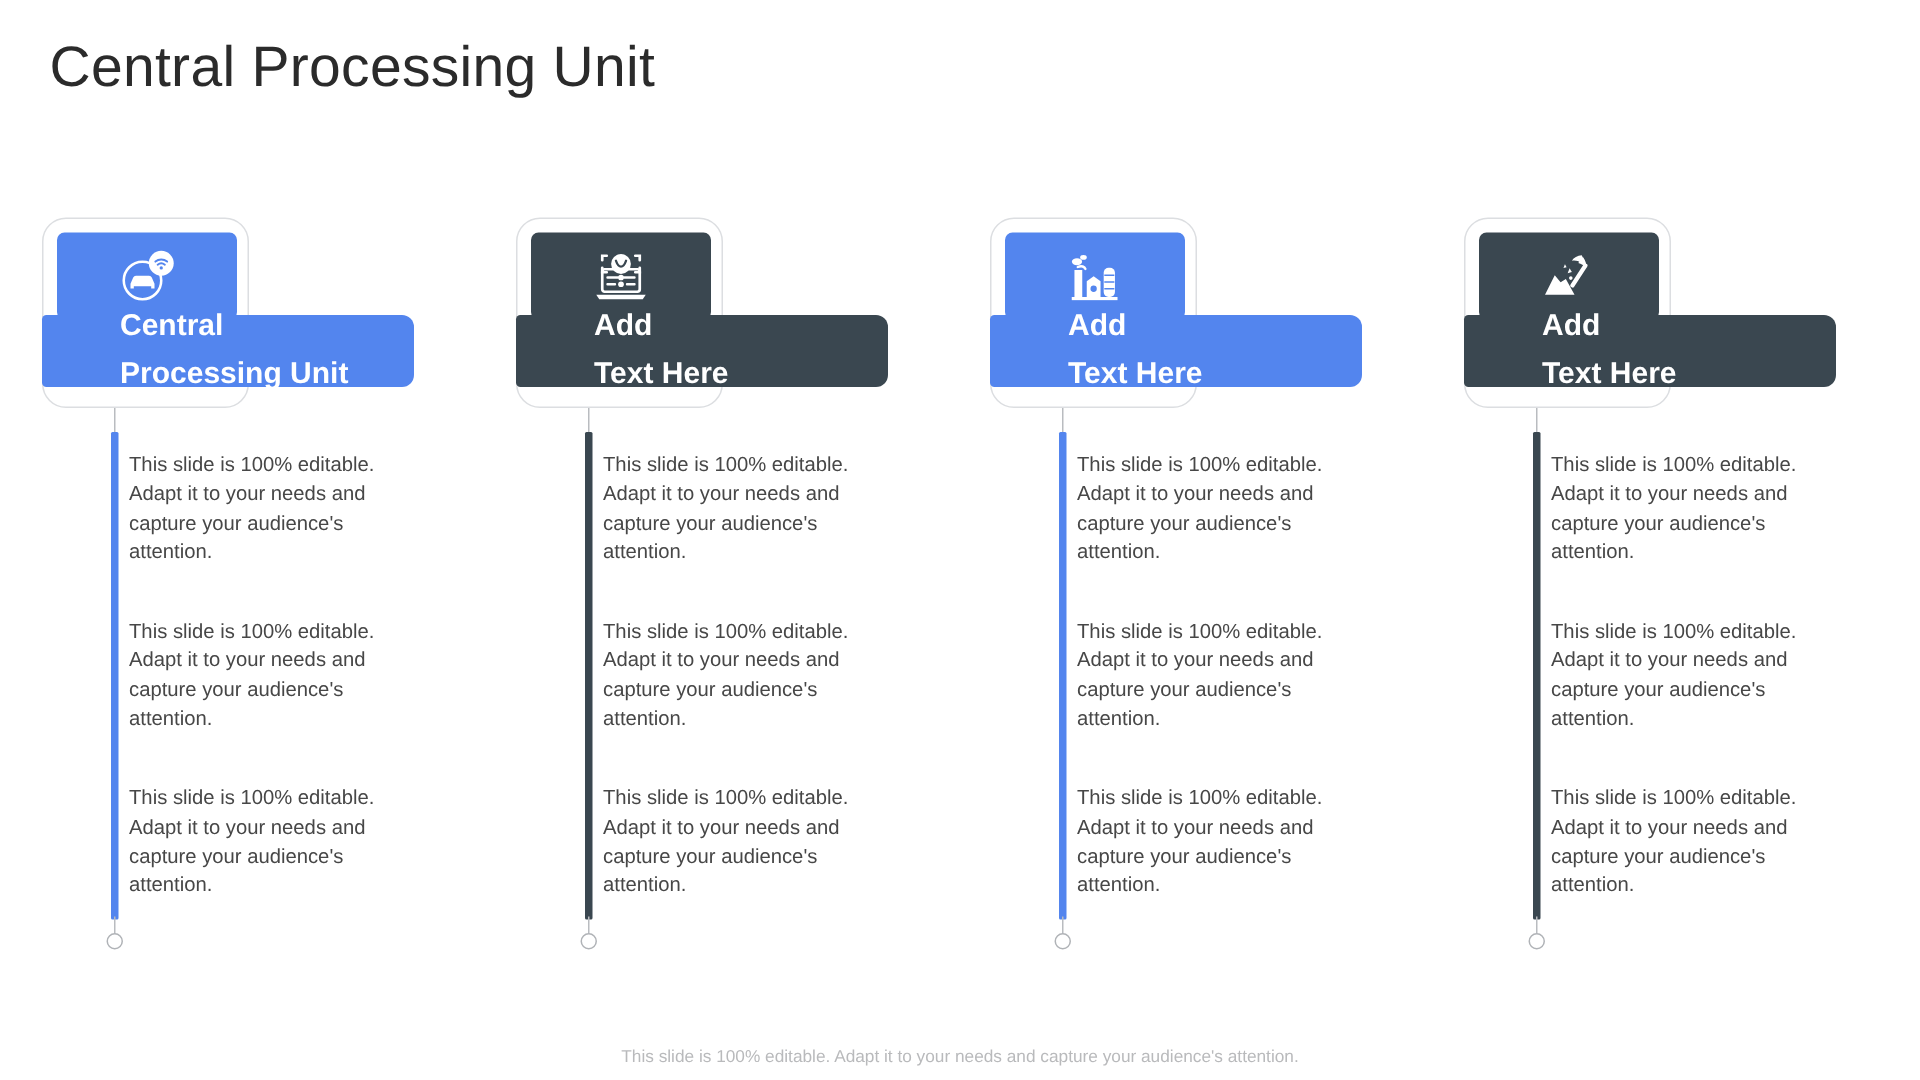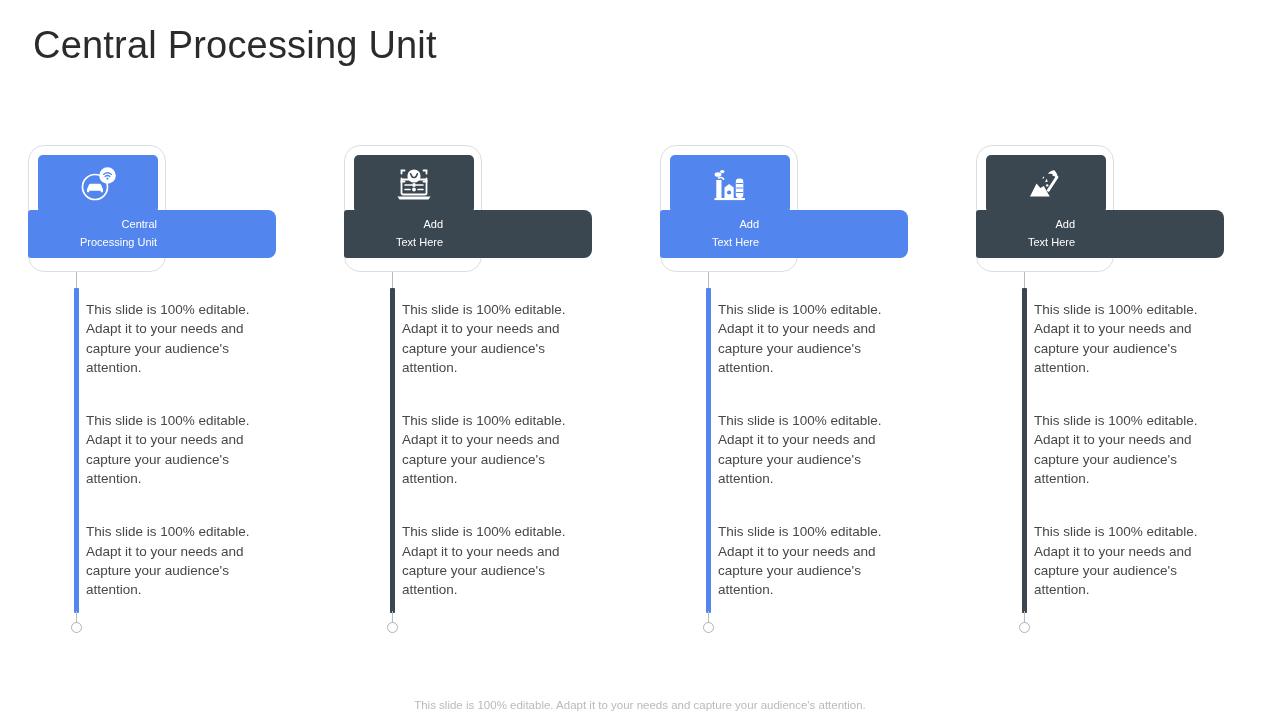--- a/index.html
+++ b/index.html
@@ -80,25 +80,24 @@
     height: 48px;
     border-radius: 3px 8px 8px 3px;
     box-sizing: border-box;
   }
   .label-text {
     position: absolute;
     left: 52px;
     top: 50%;
     transform: translateY(-50%);
     color: #ffffff;
-    font-size: 11px;
-    font-weight: normal;
+    font-size: 20px;
+    font-weight: bold;
     line-height: 1.62;
     white-space: pre-line;
-    text-align: right;
   }
 
   
   .stem {
     position: absolute;
     left: 48px;
     top: 132px;
     width: 1px;
     height: 17px;
     background: #b9bcc0;

